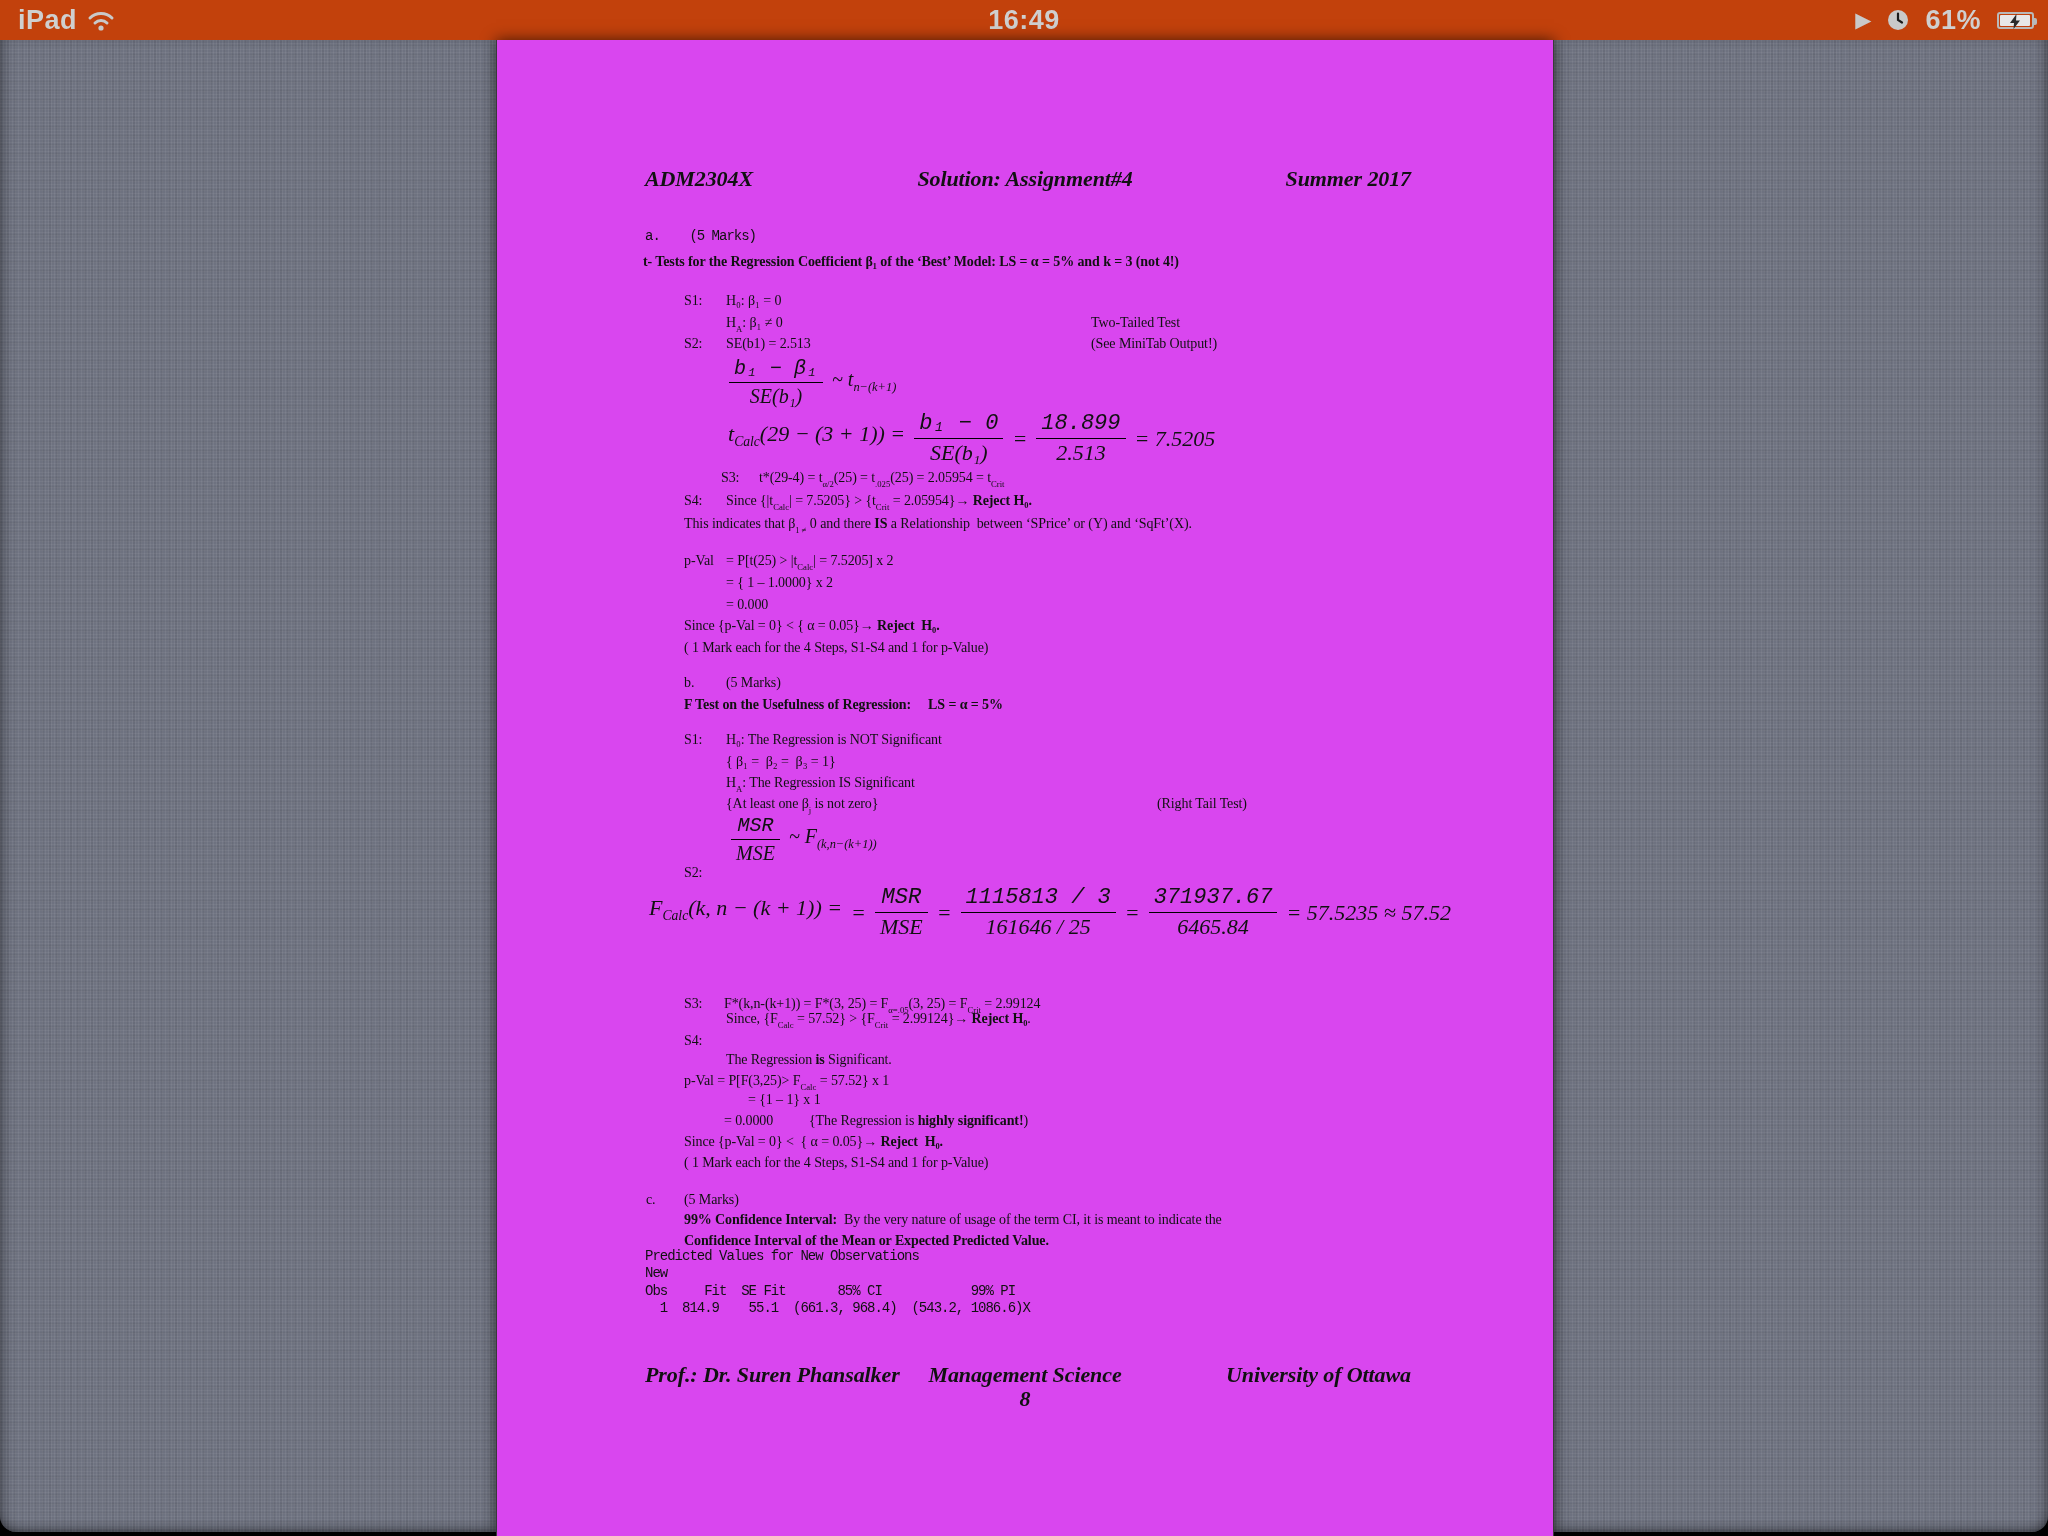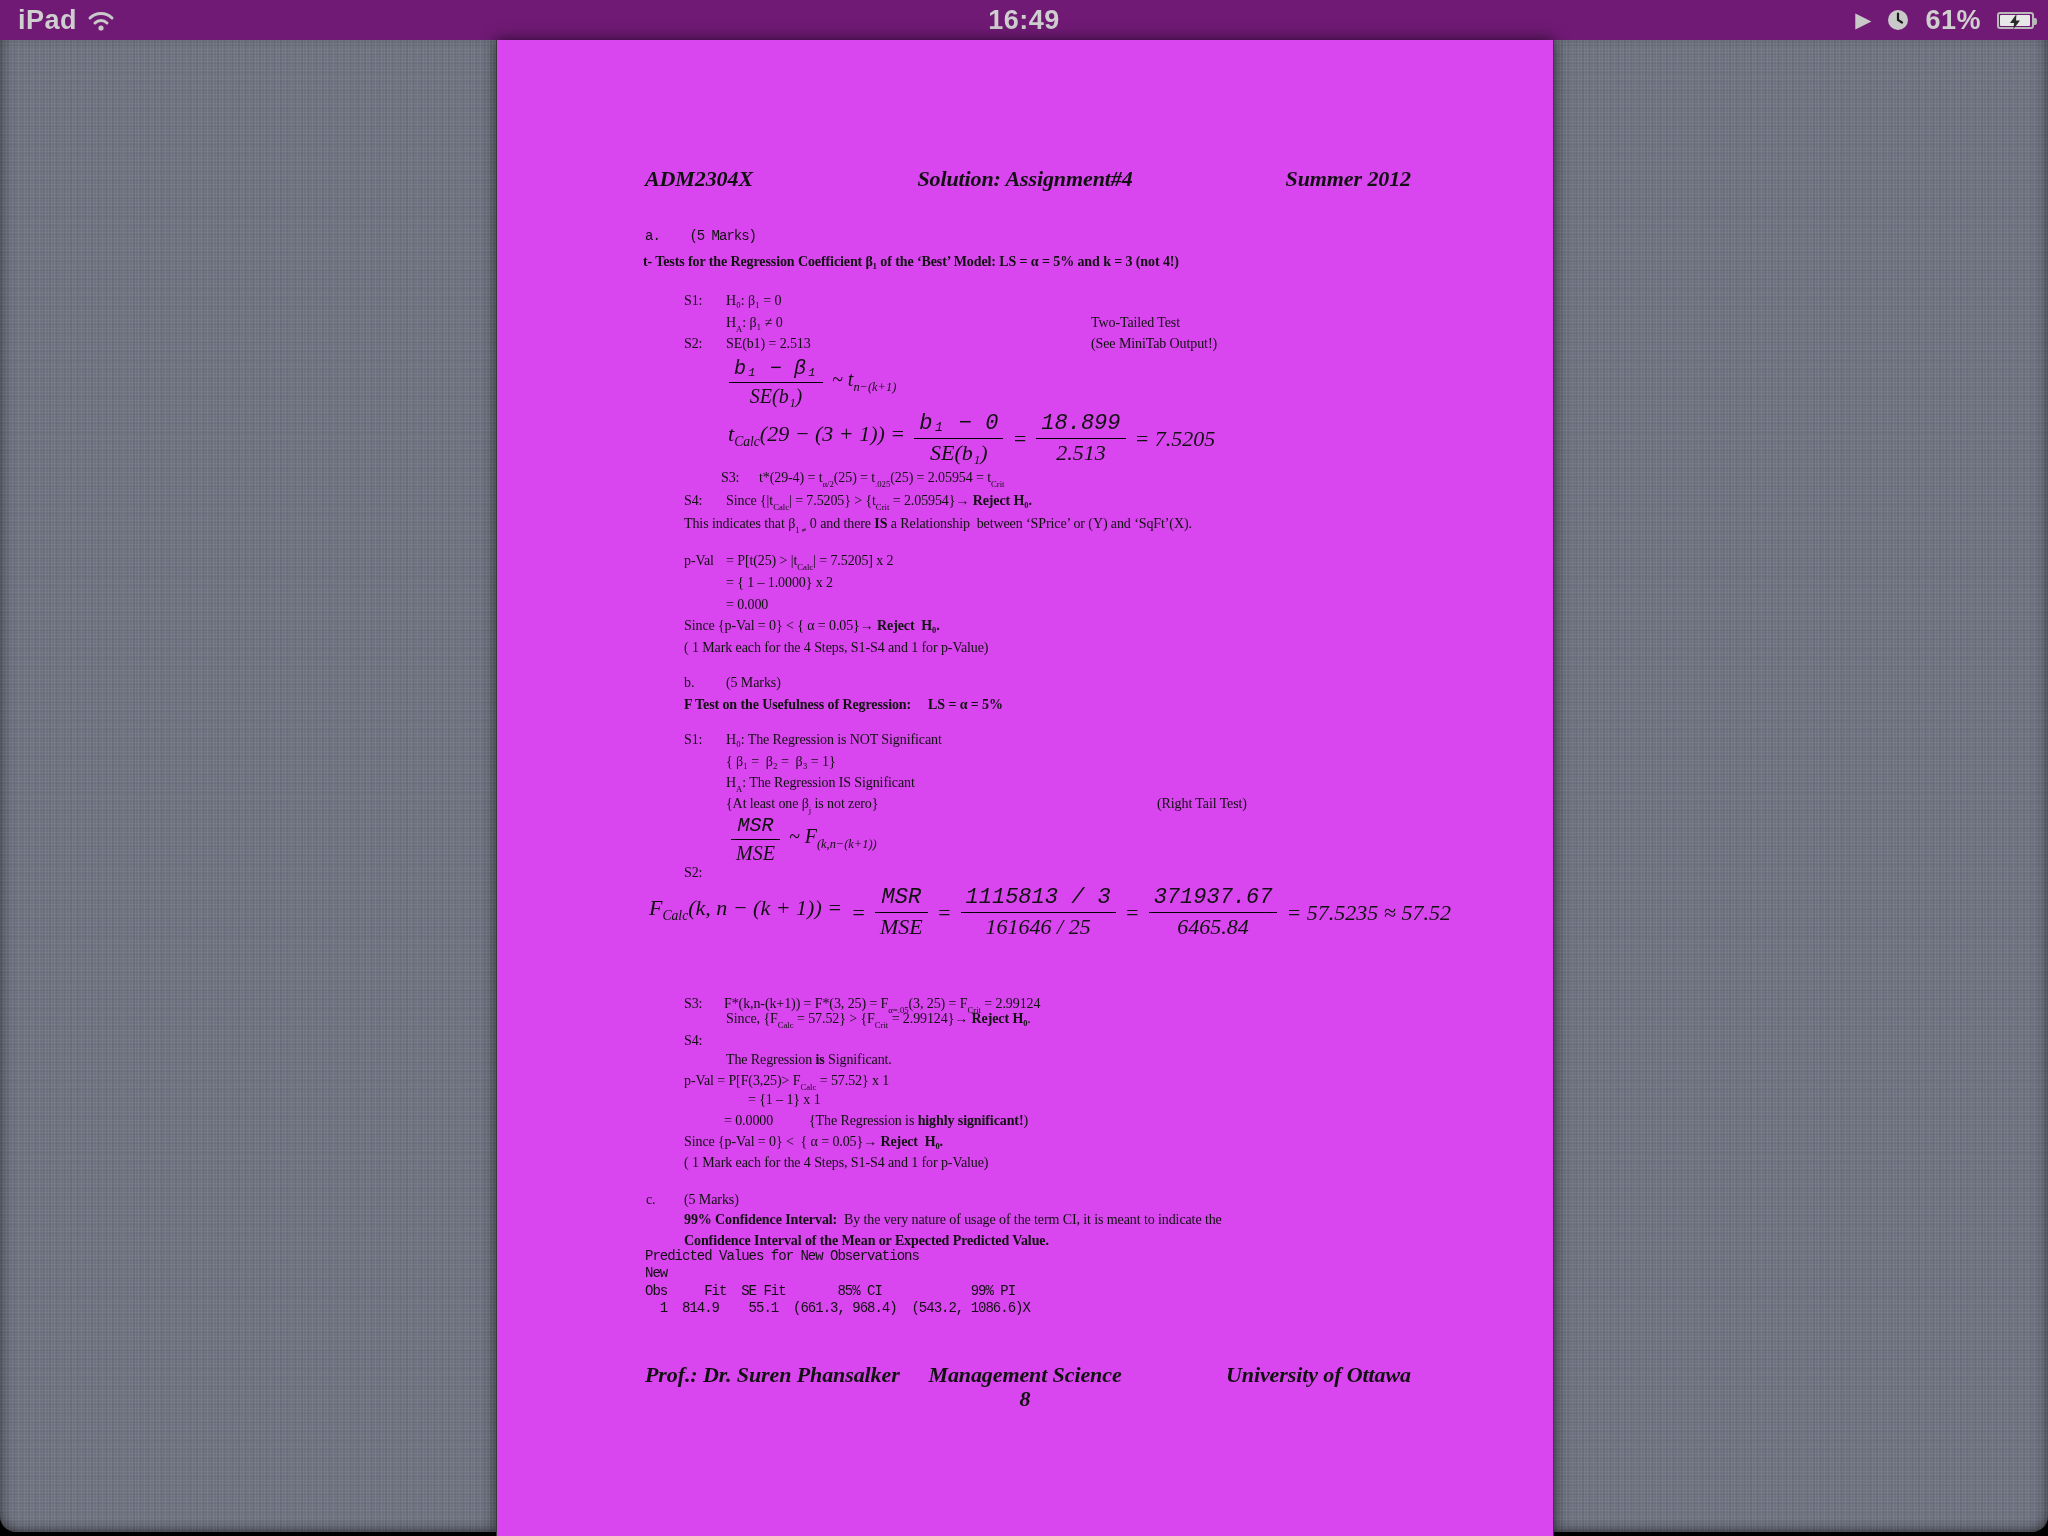--- a/index.html
+++ b/index.html
@@ -1,19 +1,19 @@
 <!DOCTYPE html>
 <html><head>
 <meta charset="utf-8">
 <style>
   html,body{margin:0;padding:0;background:#000;}
   .screen{position:relative;width:2048px;height:1536px;overflow:hidden;background:#000;
           font-family:"Liberation Sans", sans-serif;}
   
-  .statusbar{position:absolute;top:0;left:0;width:2048px;height:40px;background:#701a75;
+  .statusbar{position:absolute;top:0;left:0;width:2048px;height:40px;background:#c2410c;
              color:#cfcfcf;display:flex;align-items:center;justify-content:space-between;}
   .sb-left{display:flex;align-items:center;gap:10px;padding-left:18px;}
   .sb-right{display:flex;align-items:center;gap:16px;padding-right:14px;}
   .sb-text{font-size:27px;font-weight:bold;color:#cfcfcf;letter-spacing:0.5px;}
   .sb-center{position:absolute;left:0;top:0;width:100%;height:40px;display:flex;
              align-items:center;justify-content:center;pointer-events:none;}
   .play-glyph{font-size:21px;color:#c9c9c9;}
   .batt{position:relative;width:37px;height:17px;border:2px solid #b9b9b9;border-radius:3px;
         display:inline-block;box-sizing:border-box;}
   .batt-fill{position:absolute;left:1px;top:1px;bottom:1px;width:30px;background:#e8e8e8;border-radius:1px;}
@@ -90,21 +90,21 @@
     </div>
   </div>
 
   <div class="linen"></div>
 
   <div class="page">
 
     <div class="hdrrow serif bi hdr-f" style="top:126px">
       <span class="hl">ADM2304X</span>
       <span class="hc">Solution: Assignment#4</span>
-      <span class="hr">Summer 2012</span>
+      <span class="hr">Summer 2017</span>
     </div>
 
     <div class="ln mono" style="top:188px;left:148px">a.    (5 Marks)</div>
     <div class="ln serif bold" style="top:211px;left:146px">t- Tests for the Regression Coefficient β₁ of the ‘Best’ Model: LS = α = 5% and k = 3 (not 4!)</div>
 
     <div class="ln serif" style="top:250px;left:187px">S1:</div>
     <div class="ln serif" style="top:250px;left:229px">H₀: β₁ = 0</div>
     <div class="ln serif" style="top:272px;left:229px">H<sub>A</sub>: β₁ ≠ 0</div>
     <div class="ln serif" style="top:272px;left:594px">Two-Tailed Test</div>
     <div class="ln serif" style="top:293px;left:187px">S2:</div>

